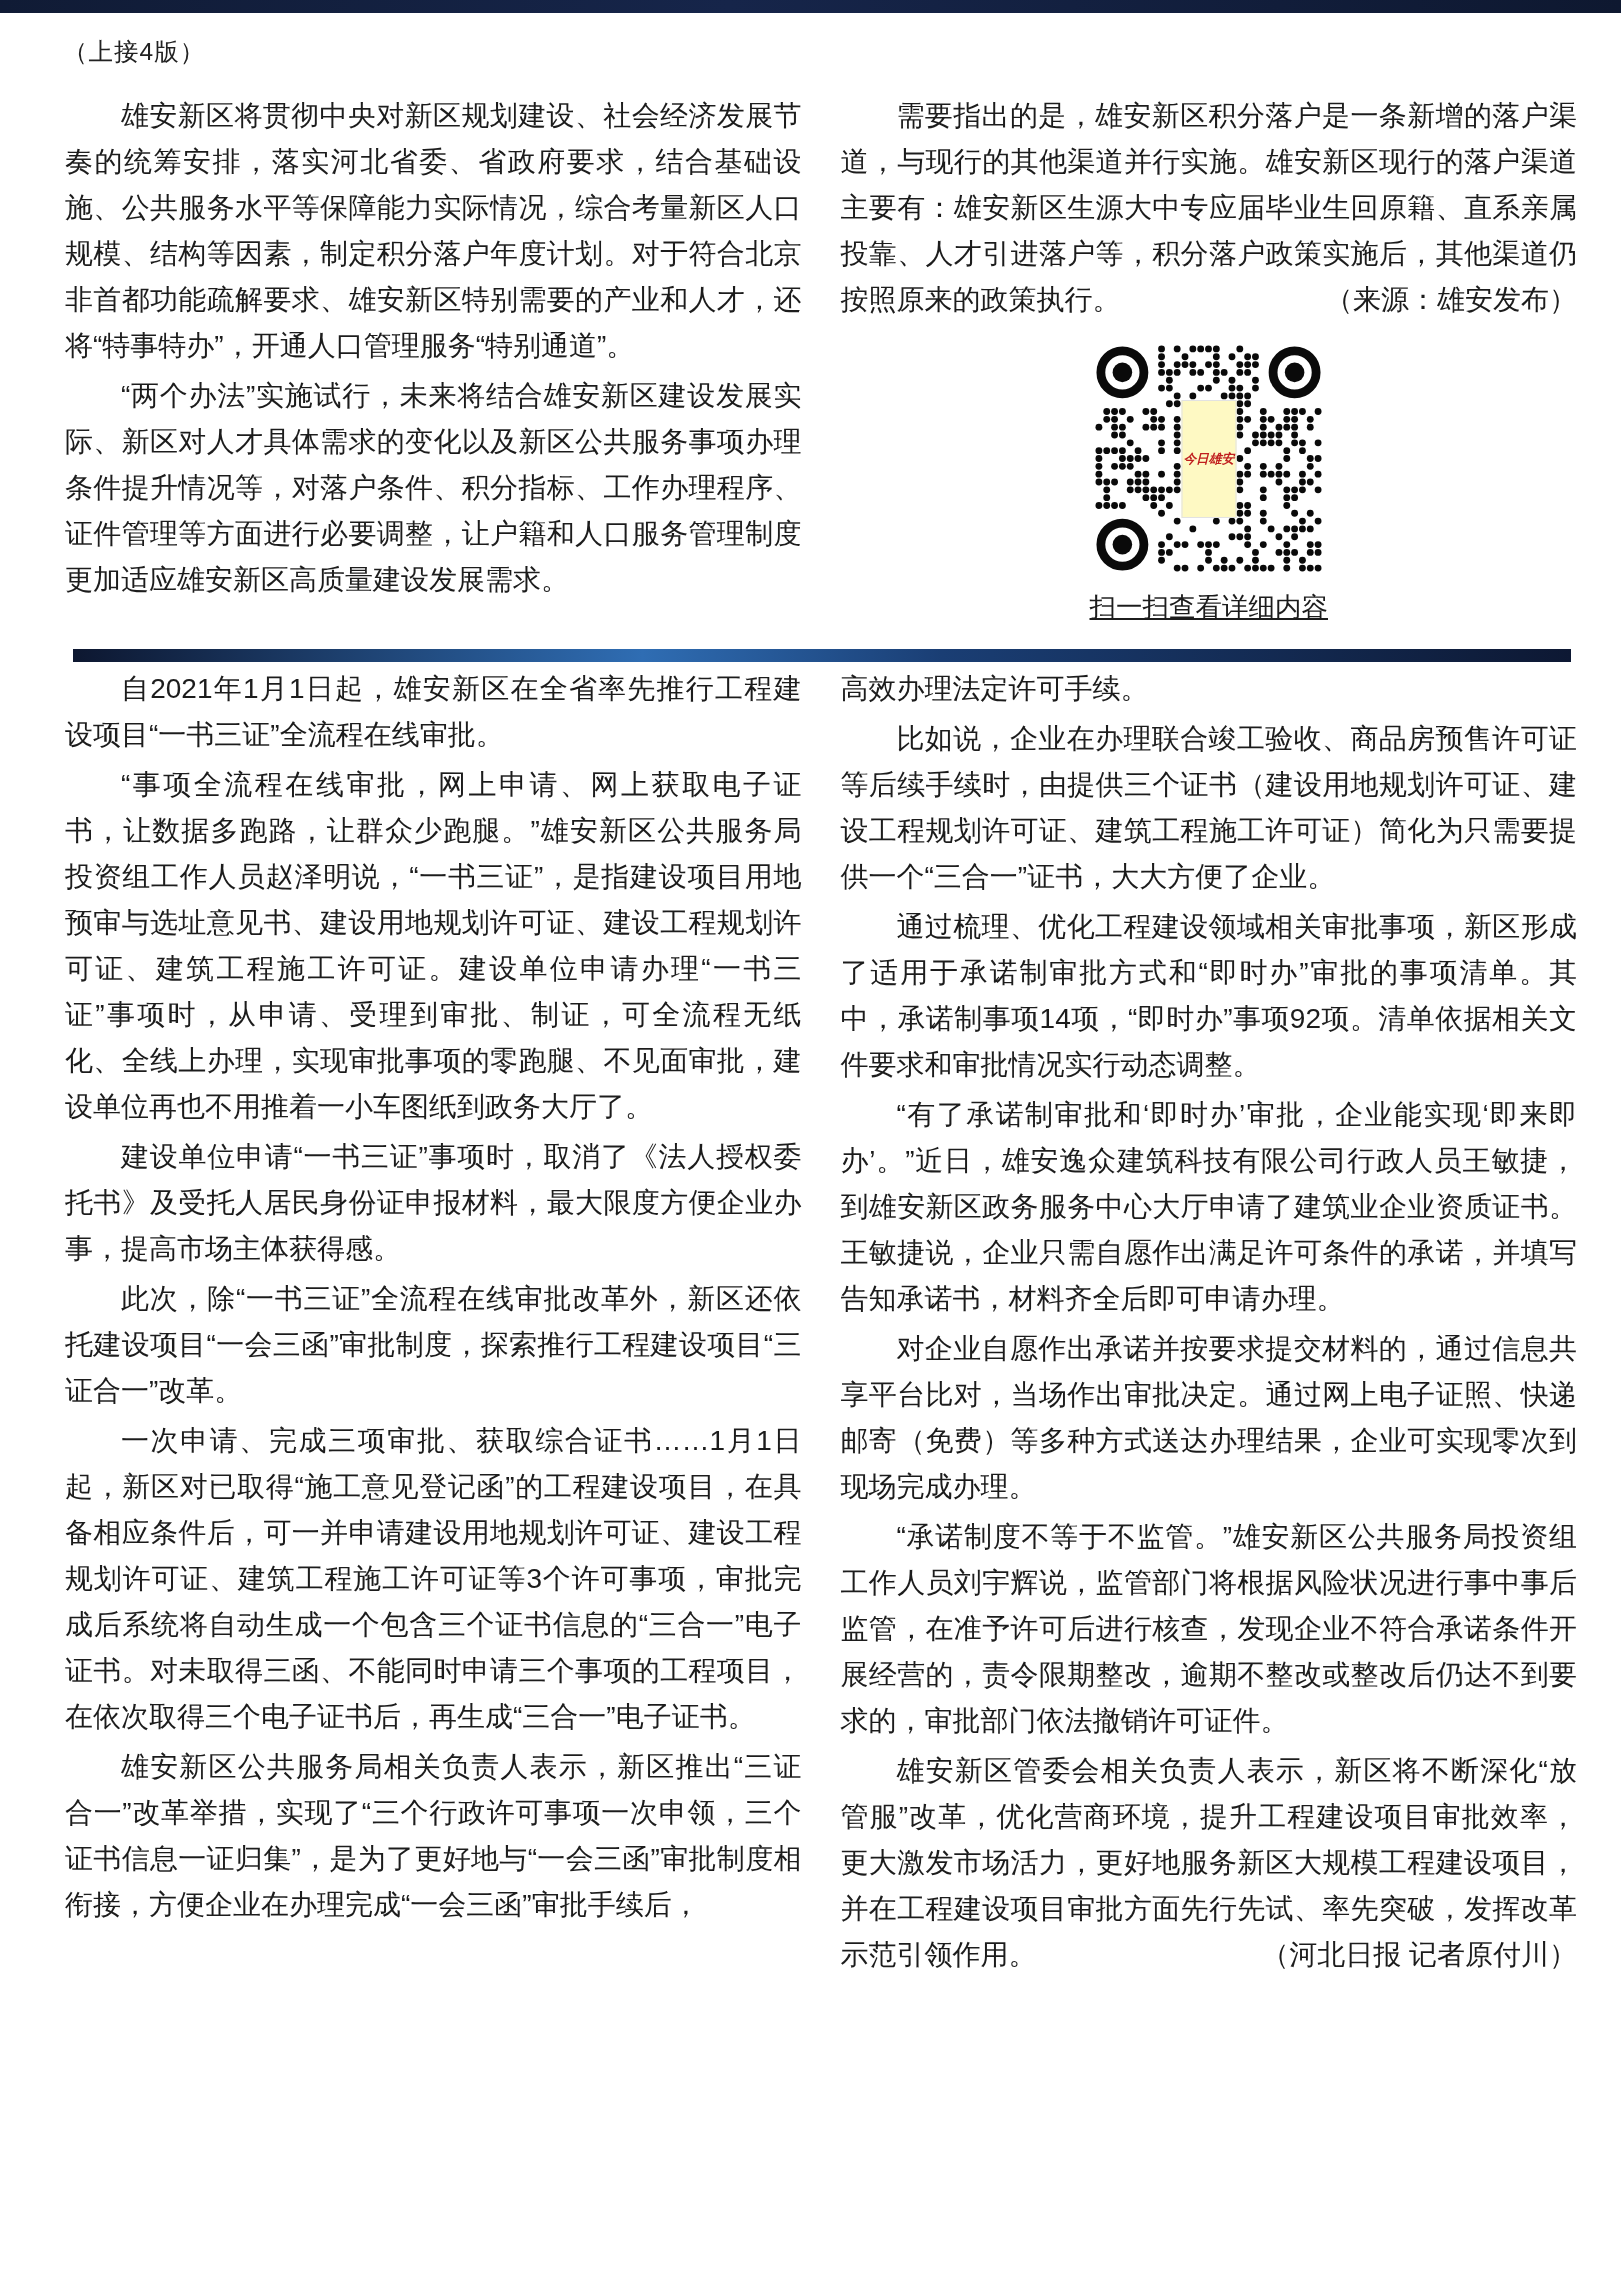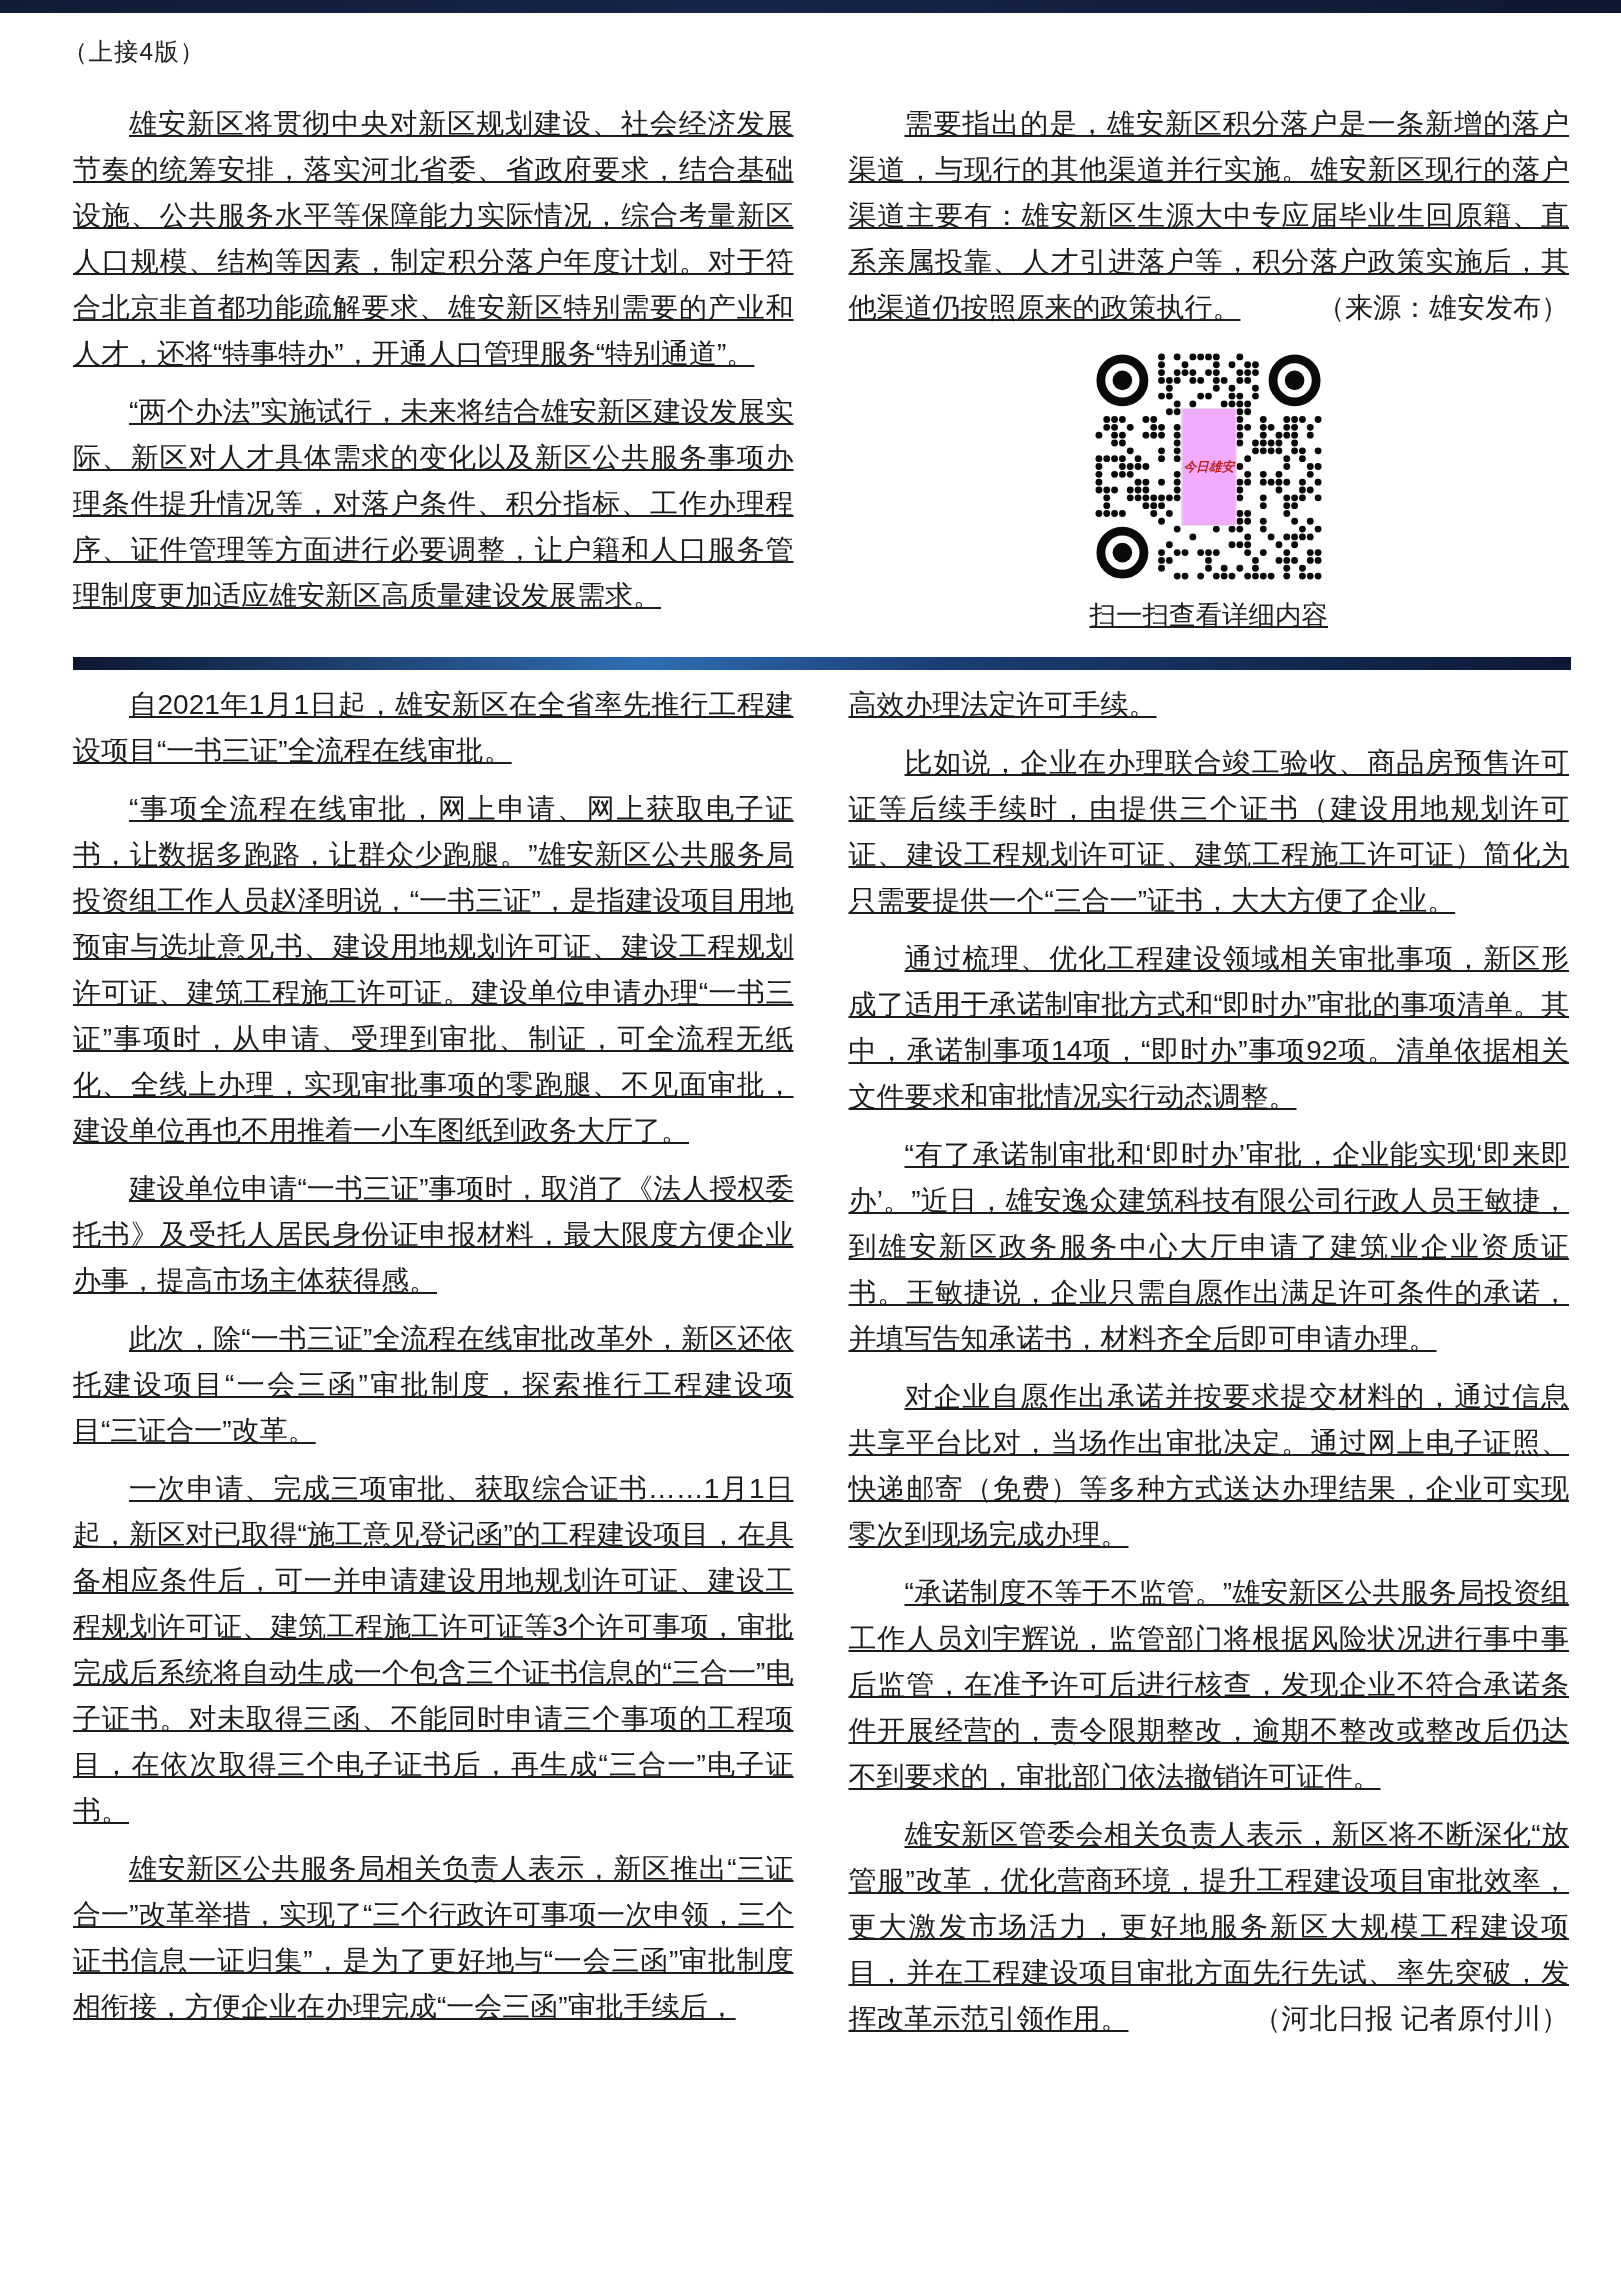--- a/index.html
+++ b/index.html
@@ -17,34 +17,34 @@
     background:linear-gradient(90deg,#101b35 0%,#16254a 45%,#0e1830 100%);
   }
   .page { padding:29px 40px 0 61px; }
   .continuation {
     font-size:24.5px; color:#222;
     margin:5.9px 0 21.6px 2px;
     letter-spacing:1px;
   }
   .columns { display:flex; gap:31px; }
   .col { flex:1; min-width:0; font-size:28px; line-height:46px; text-align:justify; }
-  .col p { margin:12px; text-indent:2em;text-decoration:underline; }
+  .col p { margin:4px; text-indent:2em; }
   .col p.no-indent { text-indent:0; }
   .tail-note { float:right; text-indent:0; }
   
   .qr-wrap {
     width:227px; height:227px;
     margin:21.6px auto 0 auto;
     position:relative;
   }
   .qr-label {
     position:absolute; left:50%; top:50%;
     transform:translate(-50%,-50%);
     width:53px; height:116px;
-    background:#f0abfc;
+    background:#fef9c3;
     border:1px solid #e2e2e2;
     display:flex; align-items:center; justify-content:center;
     font-family:"DejaVu Serif","Liberation Serif",serif;
     font-style:italic; font-weight:bold;
     font-size:12.7px; color:#c01f1f;
     letter-spacing:0px;
     white-space:nowrap;
   }
   .qr-caption {
     text-align:center;

